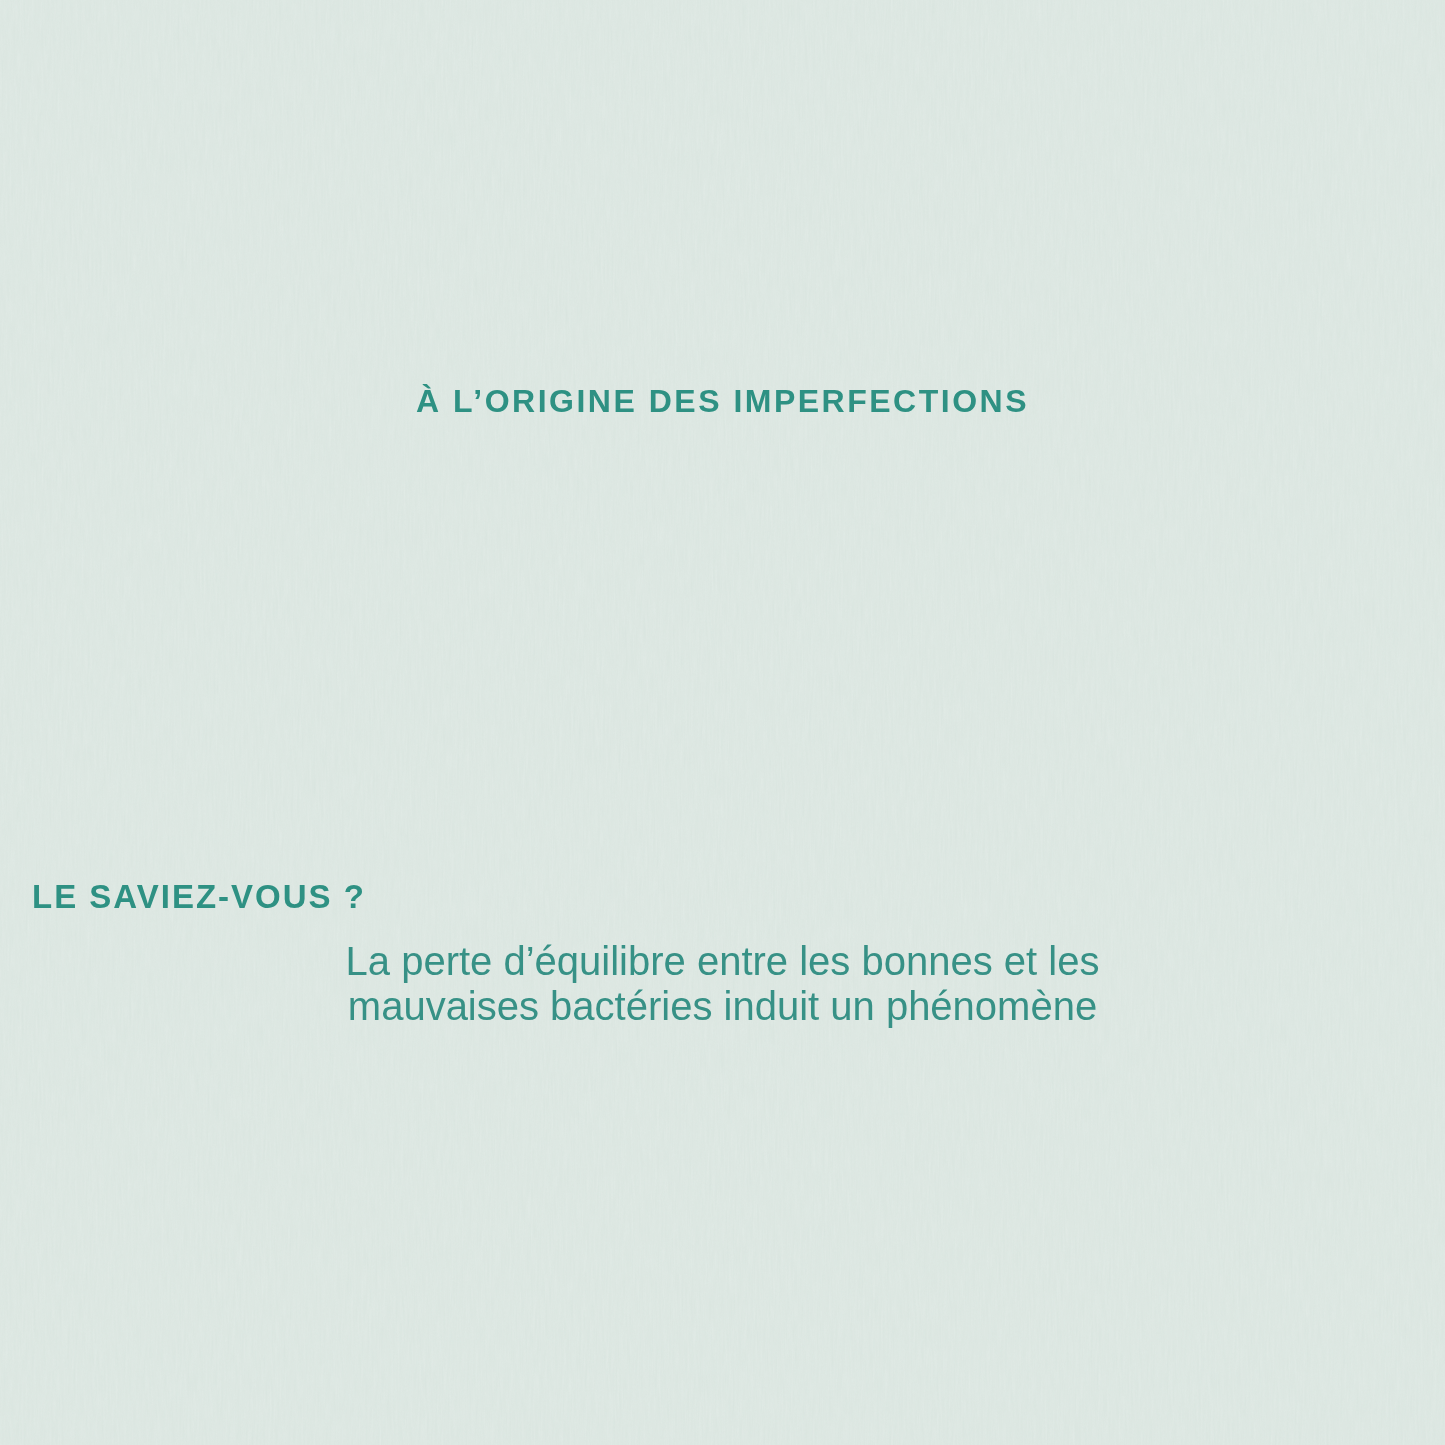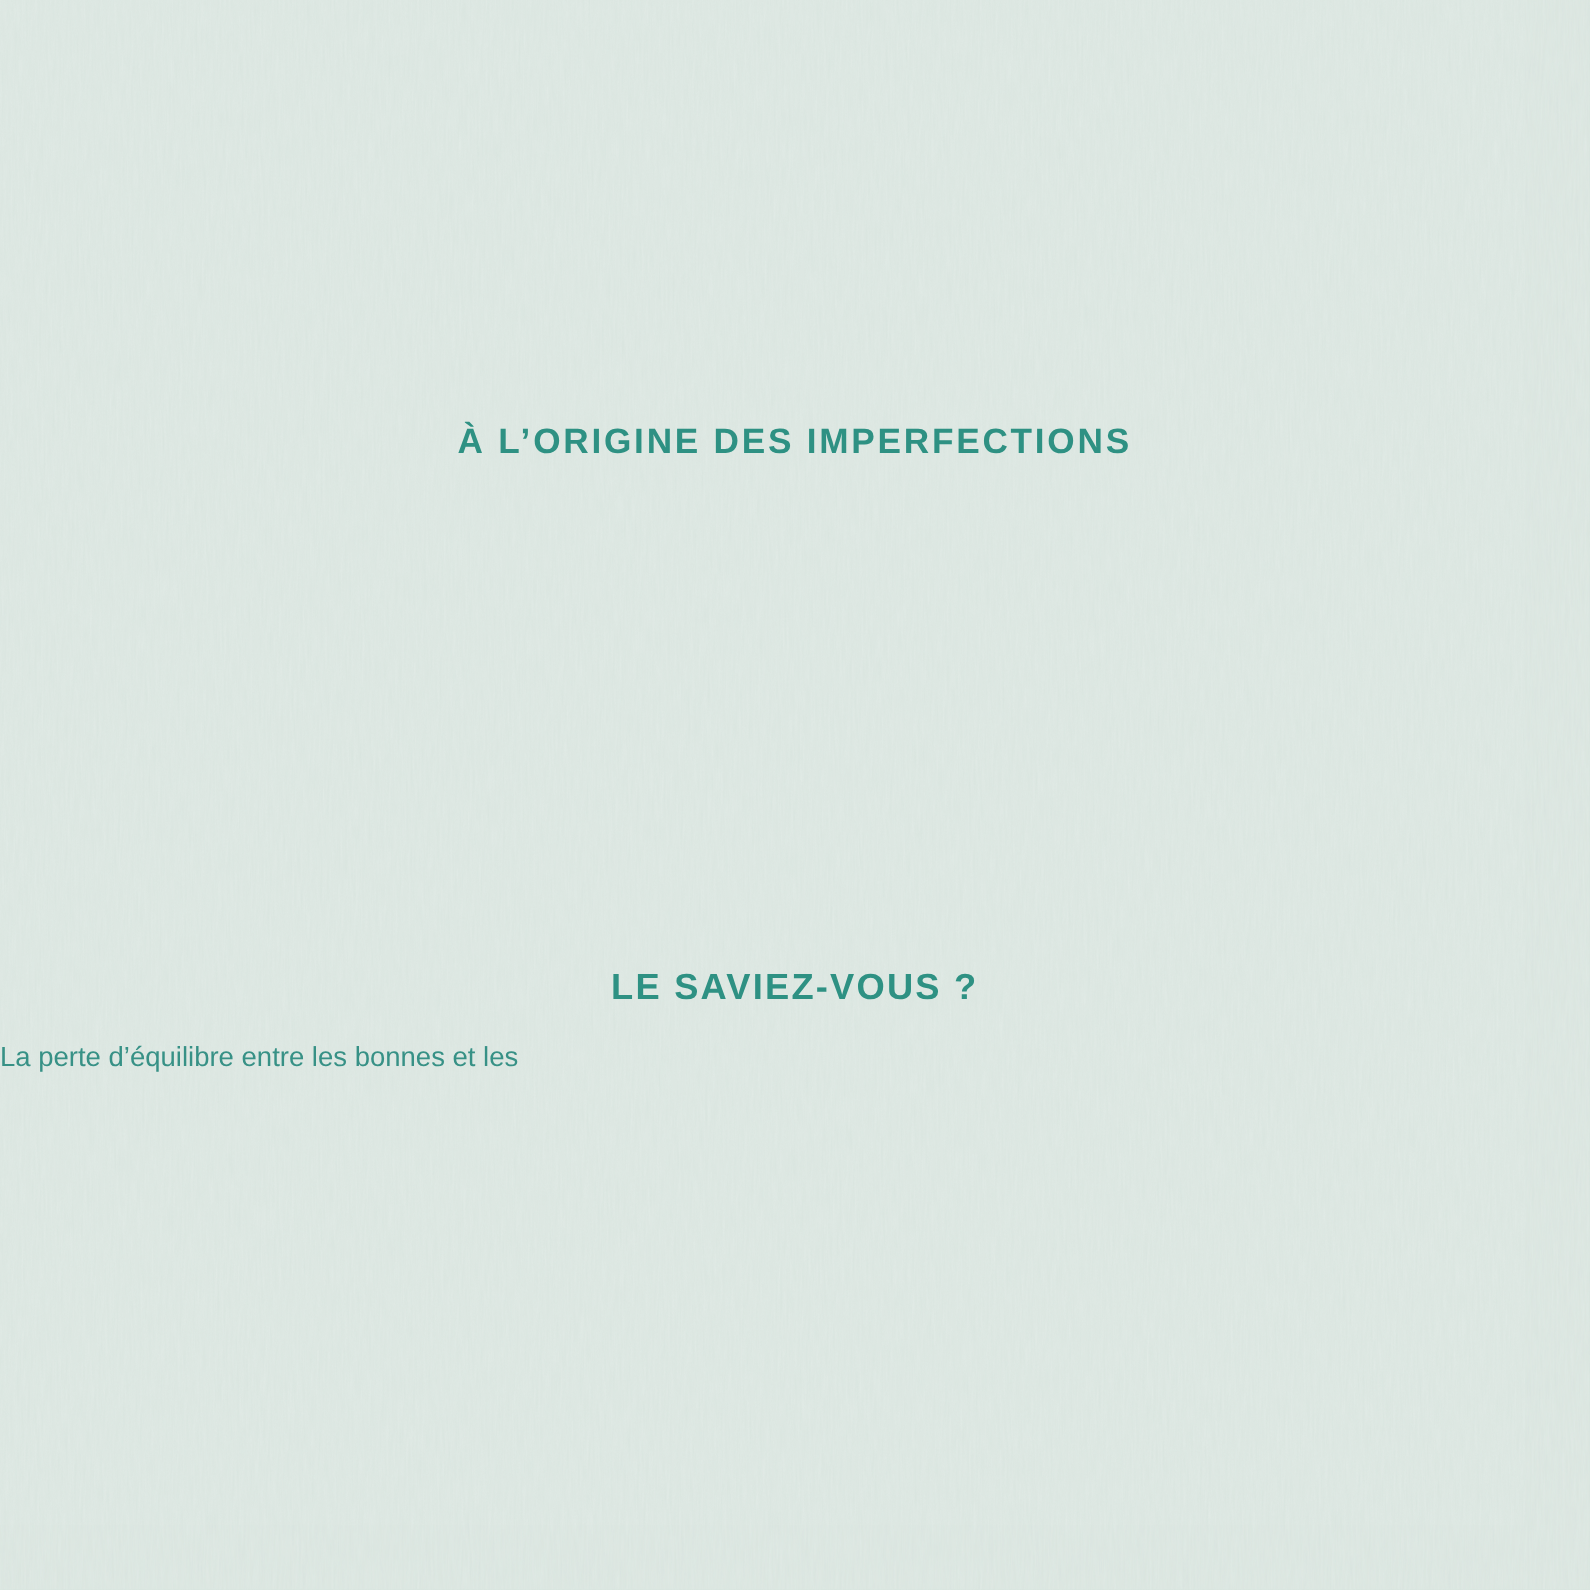--- a/index.html
+++ b/index.html
@@ -63,36 +63,37 @@
   .main-title .title-line {
     display: block;
     transform: scaleX(0.94);
     transform-origin: center;
   }
   .subhead {
     position: absolute;
     top: 879px;
     left: 0;
     right: 0;
-    text-align: center;
     font-family: "Liberation Sans", sans-serif;
     font-weight: bold;
     font-size: 33px;
     letter-spacing: 2px;
     color: var(--accent);
     line-height: 1.1;
+    padding-left: 32px;
   }
   .body-paragraph {
     position: absolute;
     top: 939px;
     left: 0;
     right: 0;
+    text-align: center;
     font-family: "Liberation Sans", sans-serif;
     font-weight: normal;
-    font-size: 25px;
+    font-size: 40px;
     line-height: 45px;
     color: var(--body-color);
   }
   .body-line { display: block; }
 </style>
 </head>
 <body>
 
 <div class="page">
 
@@ -113,16 +114,17 @@
 
   <div class="content-layer">
 
     <div class="eyebrow">À L’ORIGINE DES IMPERFECTIONS</div>
 
 
     <div class="subhead">LE SAVIEZ-VOUS ?</div>
 
     <p class="body-paragraph">
       <span class="body-line">La perte d’équilibre entre les bonnes et les</span>
+      <span class="body-line">mauvaises bactéries induit un phénomène</span>
     </p>
 
   </div>
 </div>
 
 </body></html>

